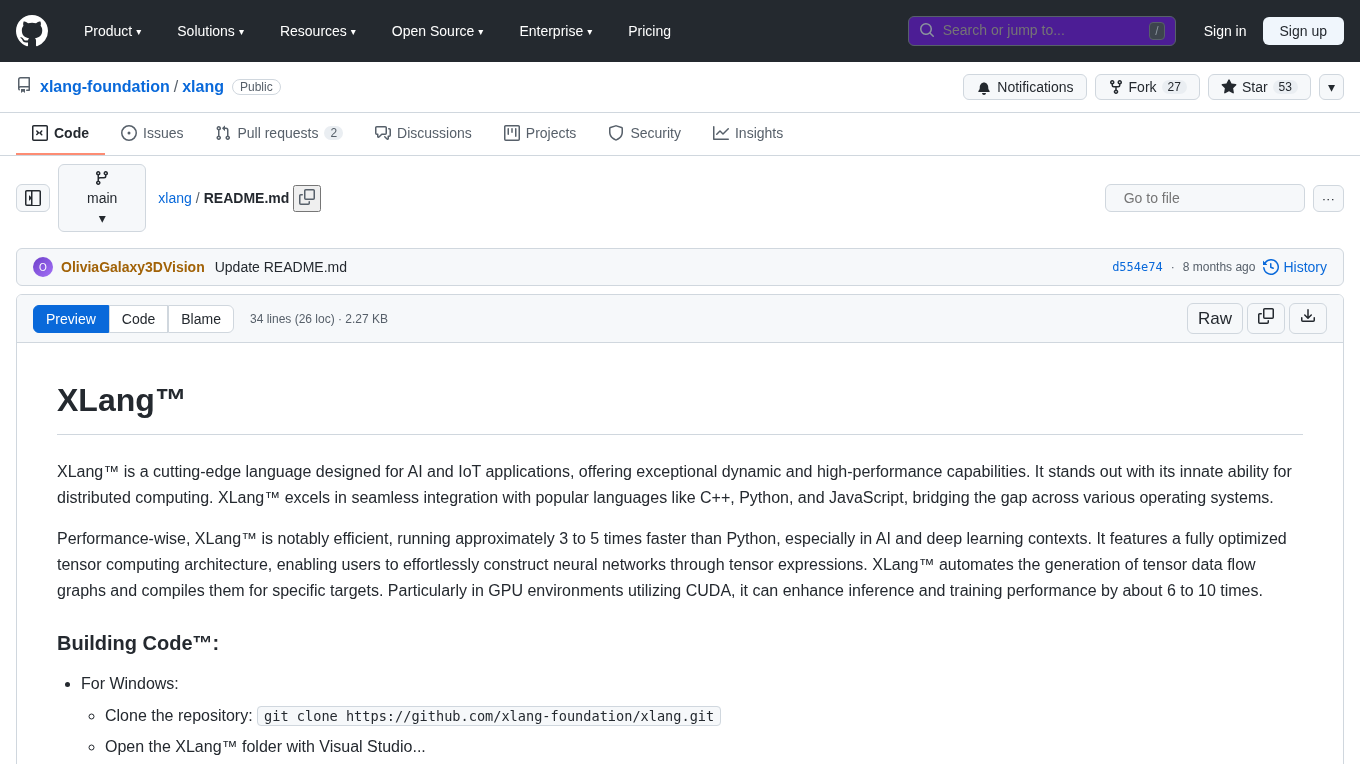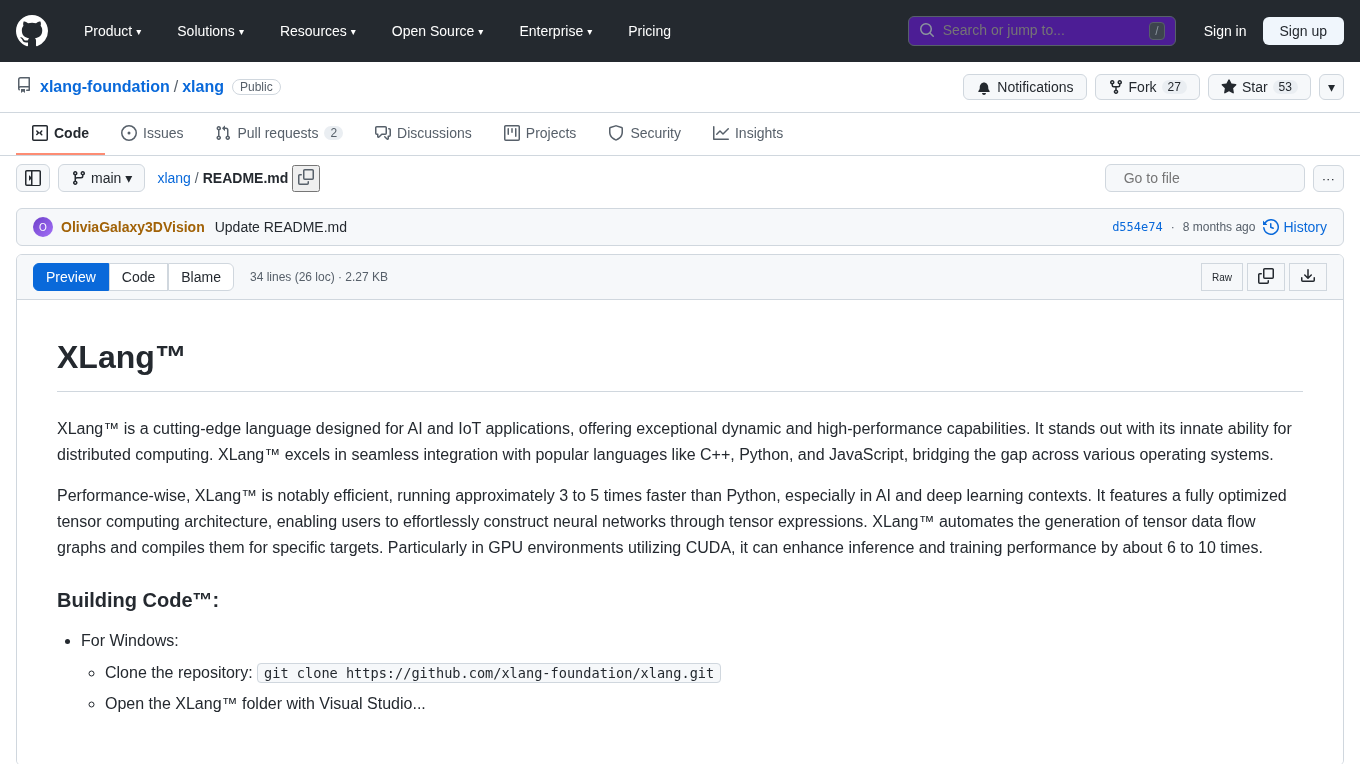--- a/index.html
+++ b/index.html
@@ -95,21 +95,21 @@
       display: flex; align-items: center; padding: 8px 16px; gap: 8px;
       background: #ffffff;
     }
     .sidebar-toggle {
       border: 1px solid #d0d7de; border-radius: 6px; background: #f6f8fa;
       padding: 5px 8px; cursor: pointer; display: flex; align-items: center;
     }
     .branch-selector {
       display: flex; align-items: center; gap: 4px;
       border: 1px solid #d0d7de; border-radius: 6px; background: #f6f8fa;
-      padding: 5px 12px; cursor: pointer; font-size: 14px; font-weight: 500;
+      padding: 5px 28px; cursor: pointer; font-size: 14px; font-weight: 500; flex-direction: column;
     }
     .file-path { display: flex; align-items: center; gap: 4px; font-size: 14px; margin-left: 4px; }
     .file-path-link { color: #0969da; cursor: pointer; font-weight: 500; }
     .file-path-sep { color: #57606a; }
     .file-path-current { font-weight: 600; color: #24292f; }
     .copy-path-btn { color: #57606a; cursor: pointer; padding: 2px 4px; }
     .go-to-file {
       margin-left: auto; display: flex; align-items: center; gap: 6px;
       border: 1px solid #d0d7de; border-radius: 6px; background: #f6f8fa;
       padding: 5px 12px; width: 200px; cursor: text;
@@ -158,22 +158,22 @@
       padding: 5px 12px; font-size: 14px; cursor: pointer;
       border: 1px solid #d0d7de; background: #ffffff; color: #24292f;
       font-weight: 500;
     }
     .view-tab:first-child { border-radius: 6px 0 0 6px; }
     .view-tab:last-child { border-radius: 0 6px 6px 0; }
     .view-tab.active { background: #0969da; color: #ffffff; border-color: #0969da; }
     .file-stats { margin-left: 12px; color: #57606a; font-size: 12px; }
     .file-actions { margin-left: auto; display: flex; gap: 4px; }
     .file-action-btn {
-      border: 1px solid #d0d7de; border-radius: 0; background: #f6f8fa;
-      padding: 4px 10px; font-size: 10px; cursor: pointer; color: #24292f;
+      border: 1px solid #d0d7de; border-radius: 6px; background: #f6f8fa;
+      padding: 4px 10px; font-size: 17px; cursor: pointer; color: #24292f;
     }
 
     
     .readme-content {
       padding: 32px 40px; background: #ffffff; max-width: 100%;
       font-size: 16px; line-height: 1.6;
     }
     .readme-h1 { font-size: 32px; font-weight: 700; border-bottom: 1px solid #d0d7de; padding-bottom: 8px; margin-bottom: 24px; }
     .readme-p { margin-bottom: 16px; color: #24292f; }
     .readme-h2 { font-size: 20px; font-weight: 700; margin: 24px 0 12px; }

